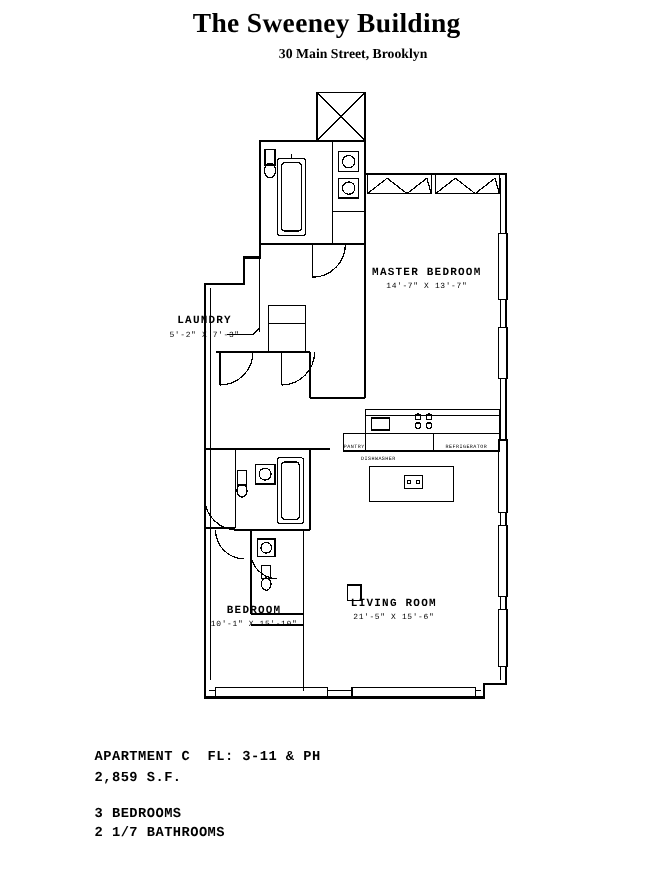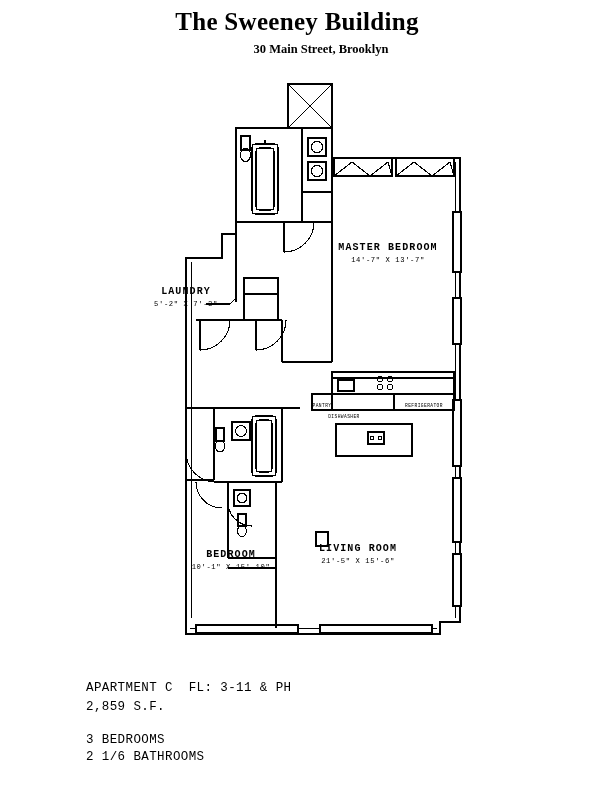--- a/index.html
+++ b/index.html
@@ -54,20 +54,21 @@
 
   
   .footer {
     position: absolute;
     left: 86px;
     top: 682px;
     font-family: "Liberation Mono", monospace;
     font-size: 12.5px;
     letter-spacing: 0.4px;
     line-height: 1.05;
+    font-weight: bold;
   }
   .footer .line {
     margin: 0 0 6px 0;
     white-space: pre;
   }
   .footer .gap {
     height: 14px;
   }
   .footer .line.tight {
     margin-bottom: 4px;
@@ -261,14 +262,14 @@
       <text class="appliance-label" x="424" y="345" text-anchor="middle">REFRIGERATOR</text>
     </g>
   </svg>
 </div>
 
 <div class="footer">
   <div class="line">APARTMENT C  FL: 3-11 &amp; PH</div>
   <div class="line">2,859 S.F.</div>
   <div class="gap"></div>
   <div class="line tight">3 BEDROOMS</div>
-  <div class="line tight">2 1/6 BATHROOMS</div>
+  <div class="line tight">2 1/7 BATHROOMS</div>
 </div>
 
 </body></html>

